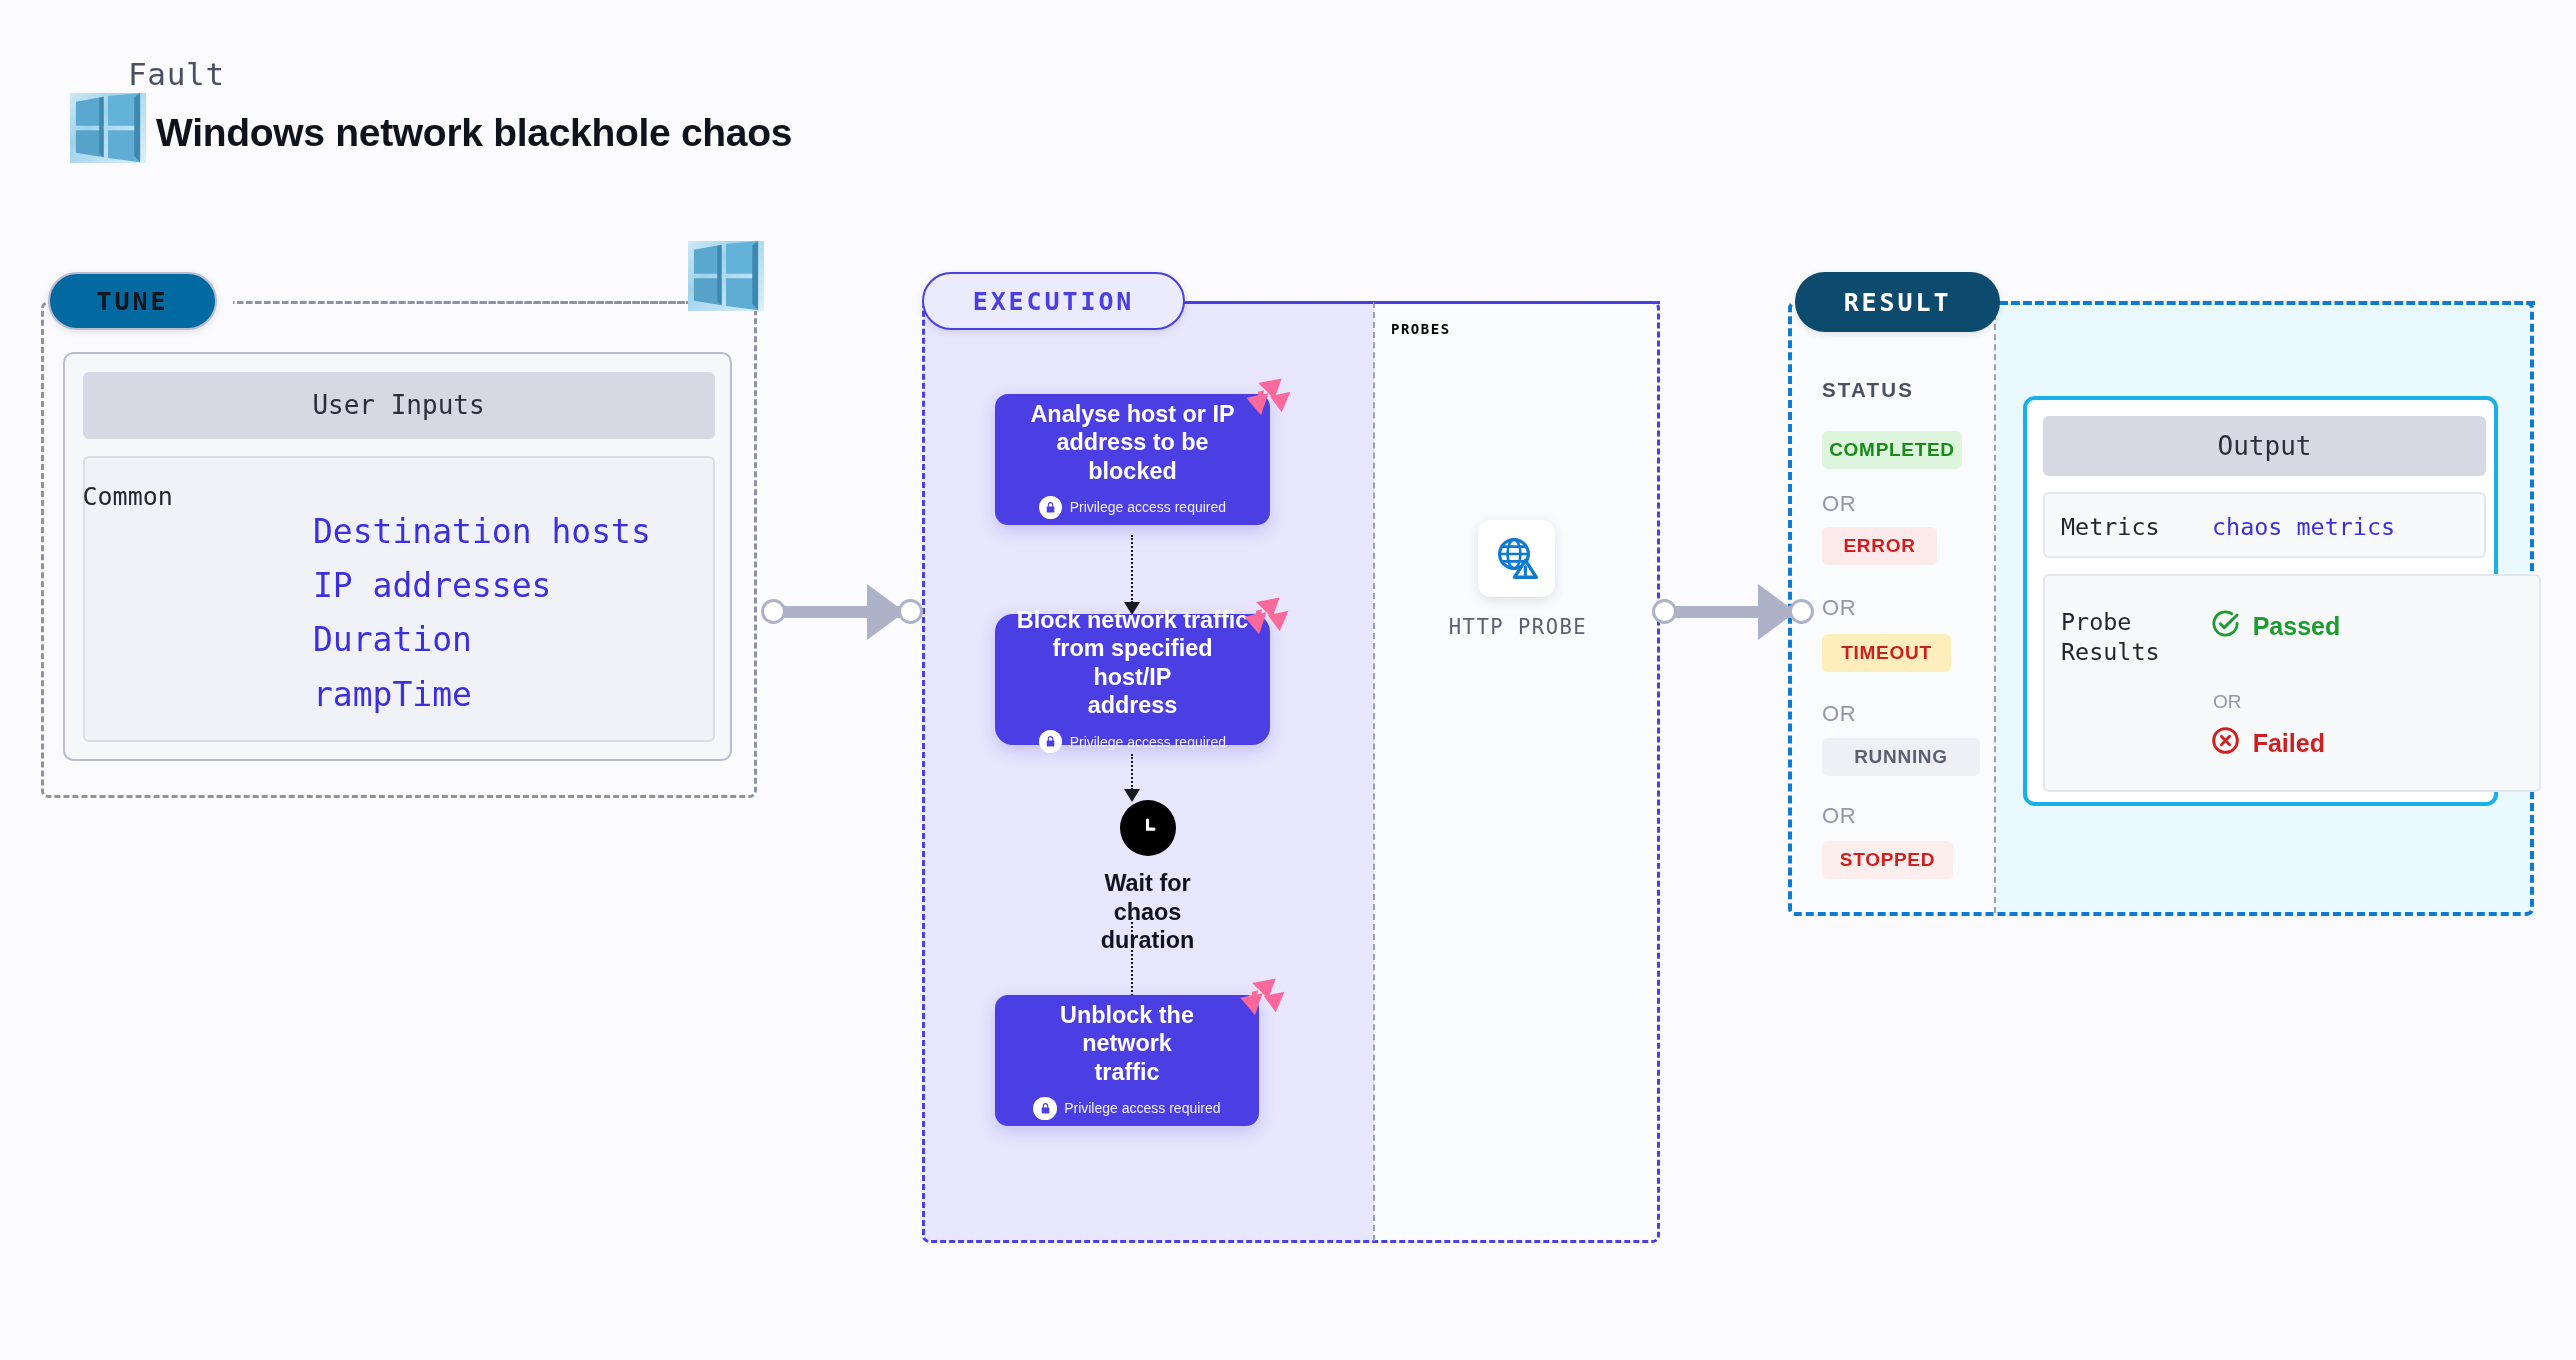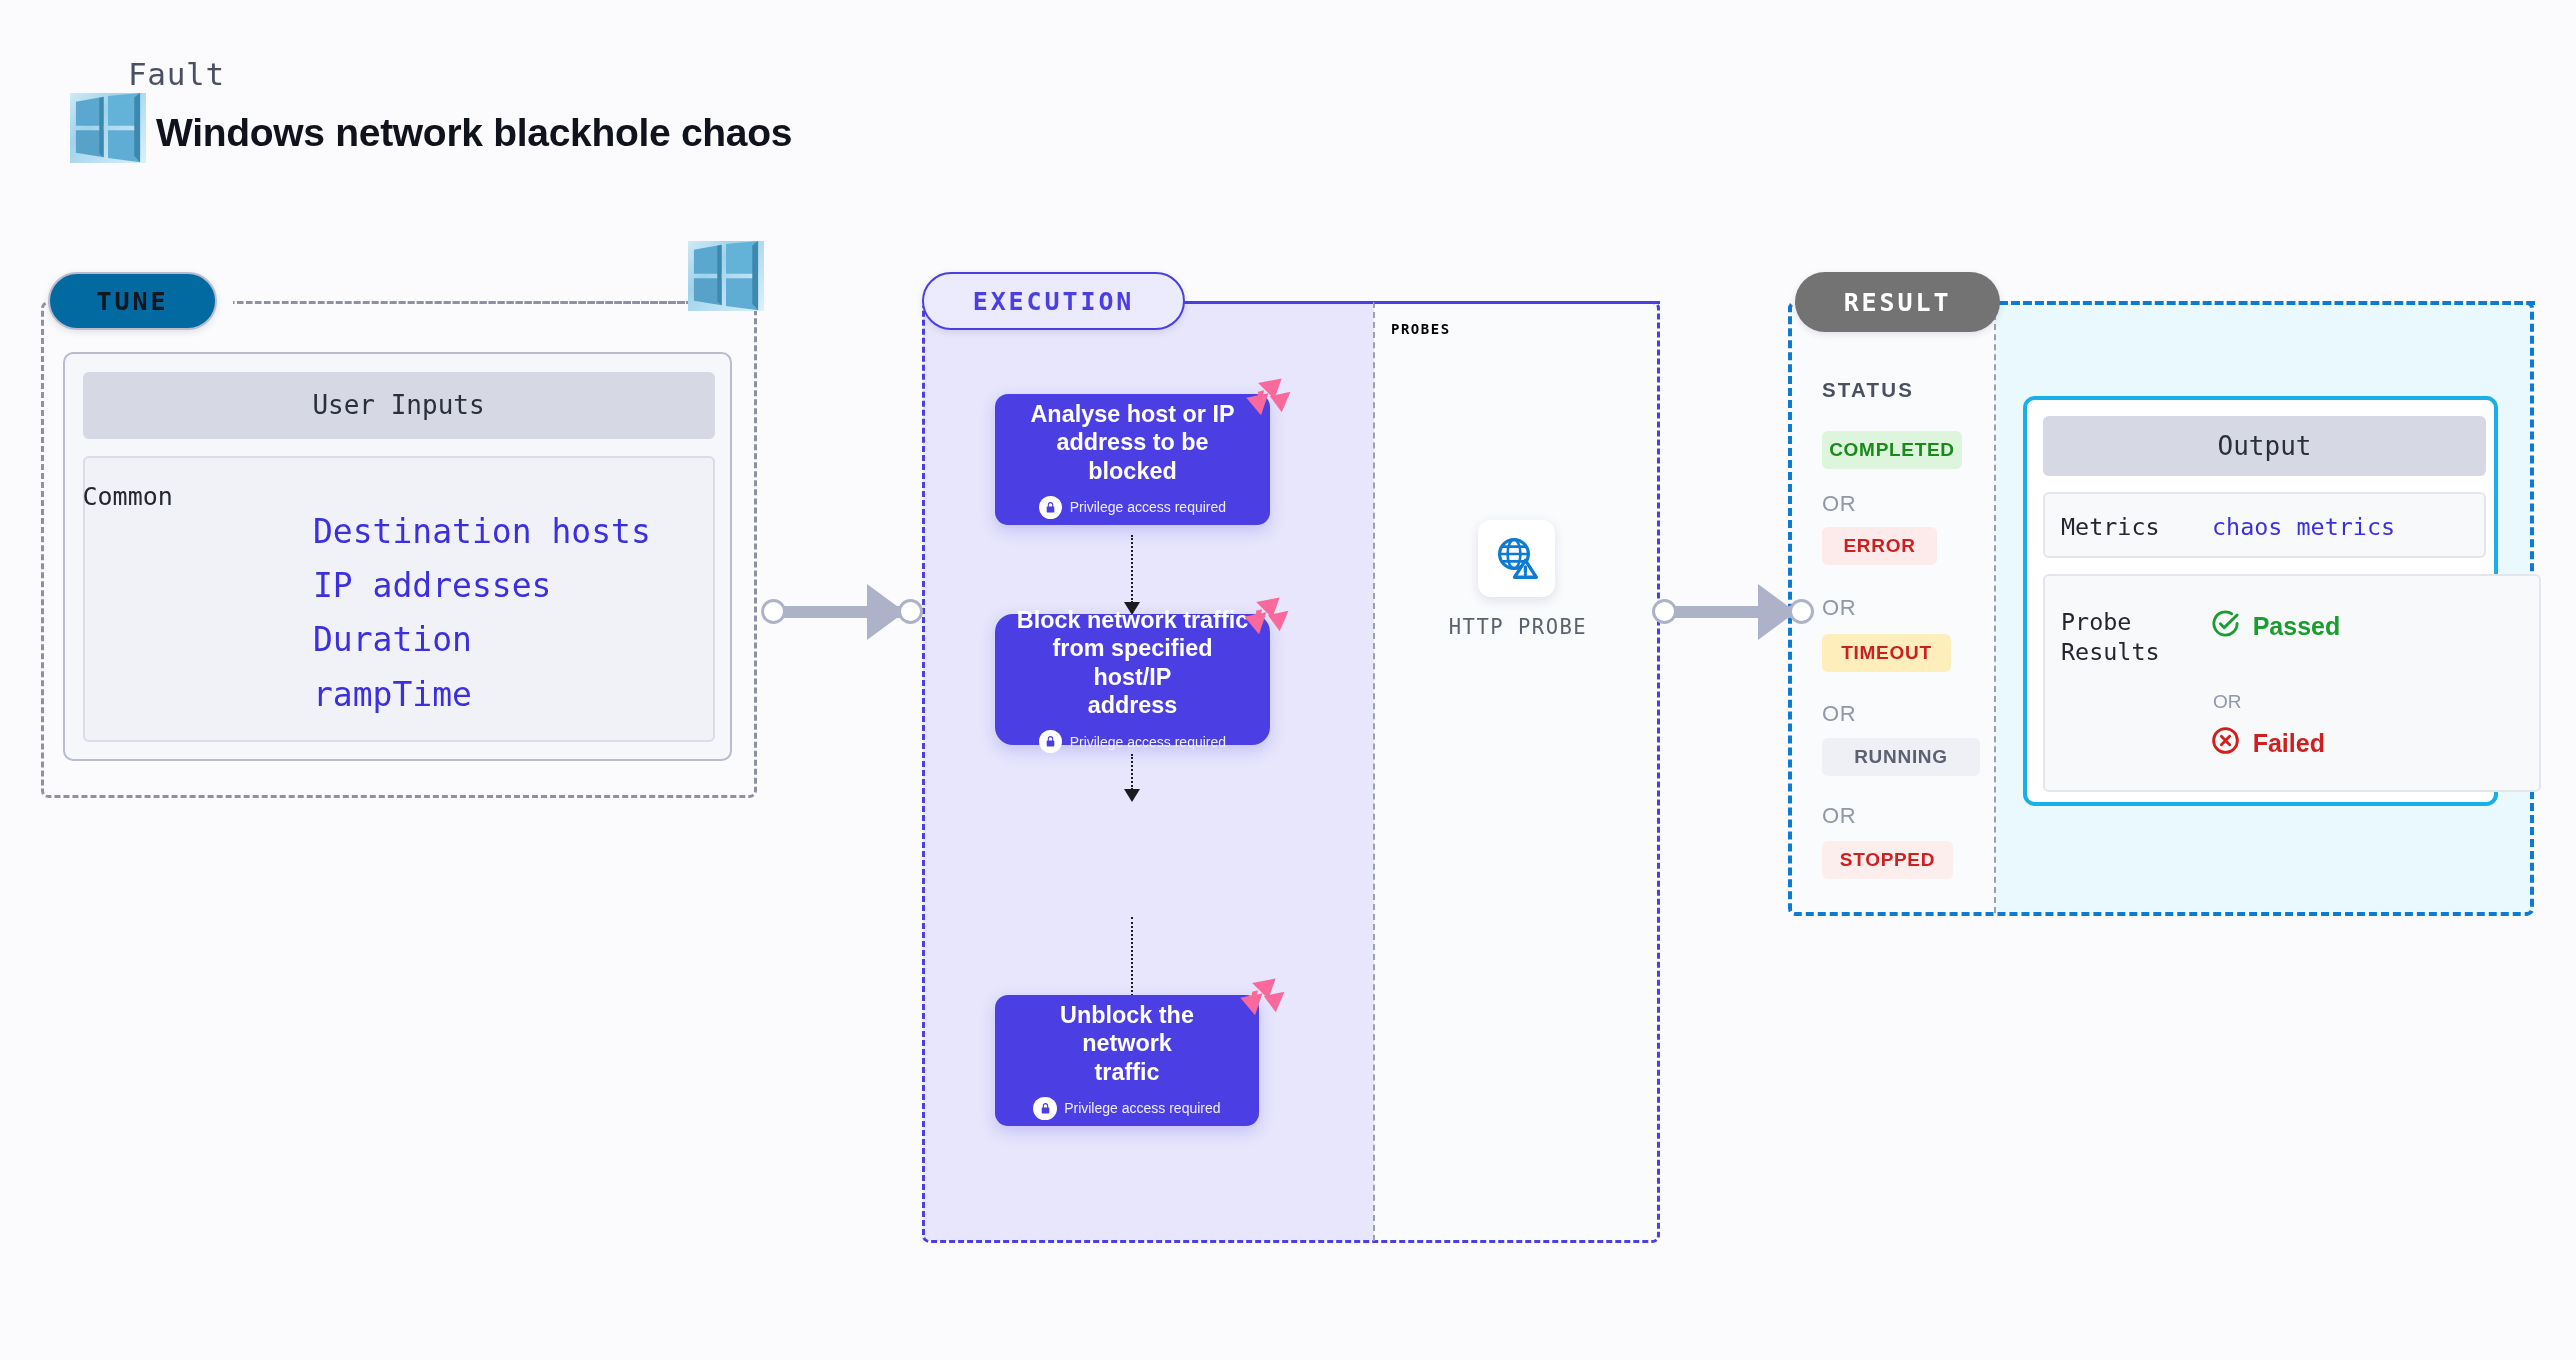--- a/index.html
+++ b/index.html
@@ -44,21 +44,21 @@
   .pill-tune {
     left: 48px; top: 272px; width: 169px; height: 58px;
     background: #0369a1; border: 2.9px solid #b9bccd; color: #13161f; font-size: 25px;
   }
   .pill-exec {
     left: 922px; top: 272px; width: 263px; height: 58px;
     background: #eceafd; border: 2.9px solid #4b3fe4; color: #4b3fe4; font-size: 25px;
   }
   .pill-result {
     left: 1795px; top: 272px; width: 205px; height: 60px;
-    background: #737373; border: none; color: #ffffff; font-size: 25px;
+    background: #0c4a6e; border: none; color: #ffffff; font-size: 25px;
   }
 
   .dashbox { position: absolute; border-radius: 7.3px; }
 
   
   #tune-box {
     left: 41px; top: 301px; width: 716px; height: 497px;
     border: 3.7px dashed #8d91a3; background: transparent;
   }
   
@@ -378,20 +378,30 @@
         <path d="M46 26 L74 20 L62 48 Z" fill="#f9699b"></path>
         <path d="M30 20 L38 18 L34 40 L28 40 Z" fill="#f9699b"></path>
       </svg>
   </div>
 
   <div class="arrow-v" style="left:1131px; top:754px; height:48px;">
     <div class="line"></div>
       <div class="head"></div>
   </div>
 
+  <div id="clock-node">
+    <div id="clock-circle">
+      <svg viewBox="0 0 24 24">
+          <circle cx="12" cy="12" r="11" fill="#000"></circle>
+          <path d="M12 5.5v7h5" stroke="#fff" stroke-width="2.4" stroke-linecap="round" fill="none"></path>
+        </svg>
+    </div>
+    <div id="clock-label">Wait for chaos
+duration</div>
+  </div>
 
   <div class="arrow-v" style="left:1131px; top:917px; height:95px;">
     <div class="line"></div>
       <div class="head"></div>
   </div>
 
   <div class="exec-node" style="left:995px; top:995px; width:264px; height:131px; display:flex; flex-direction:column; align-items:center; justify-content:center; gap:10.2px;">
     <div class="title">Unblock the network
 traffic</div>
     <div class="priv">

